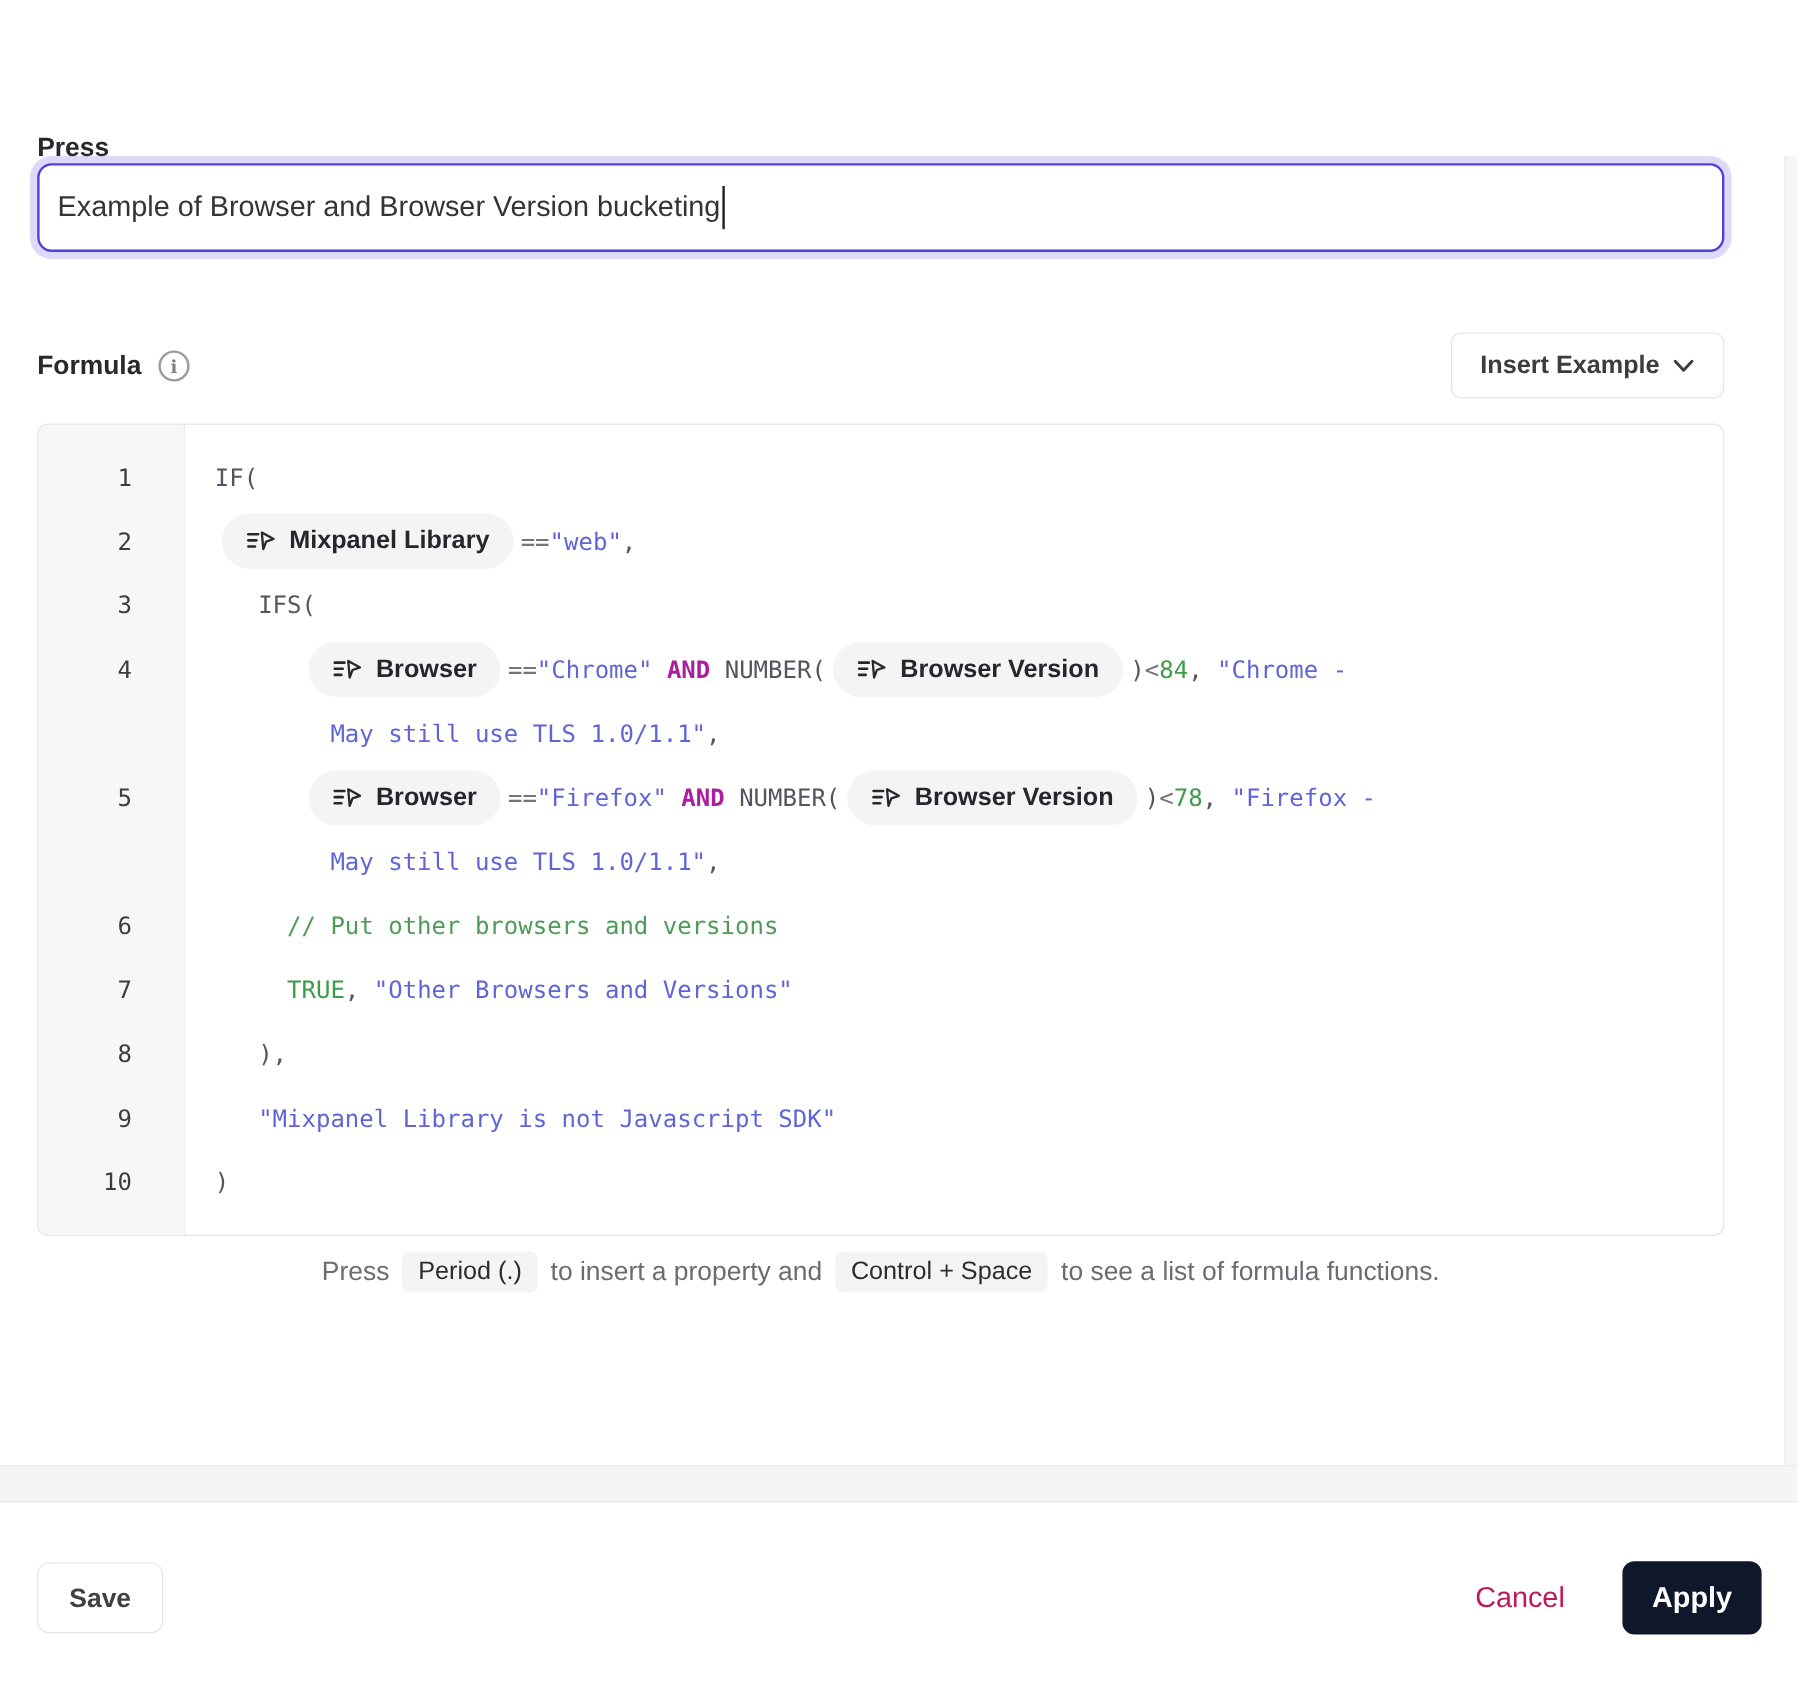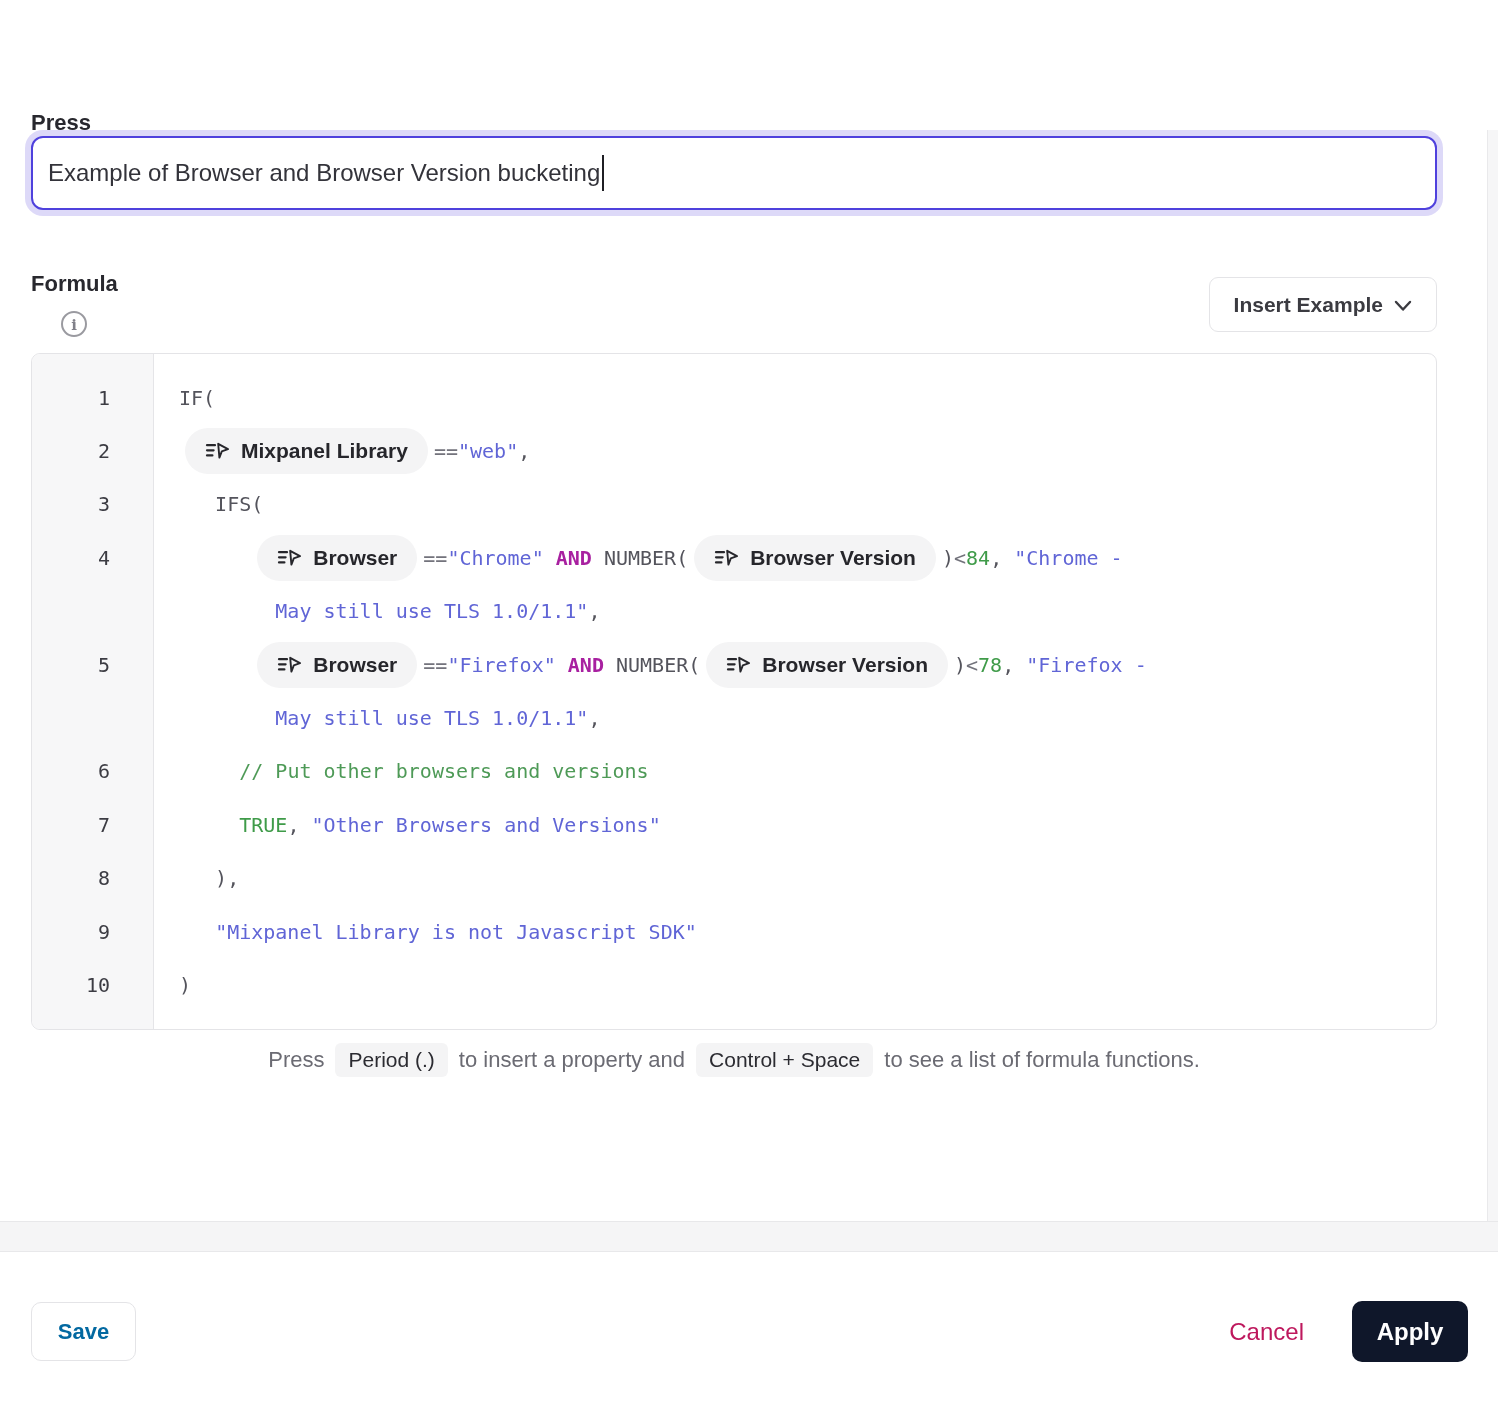--- a/index.html
+++ b/index.html
@@ -15,21 +15,21 @@
   .field-label { margin-top:110px; font-size:22px; font-weight:700; color:#28282e; }
 
   .name-input {
     height:74px; border:2px solid #4f41dd; border-radius:12px;
     box-shadow:0 0 0 6px #ddd9f8; background:#fff; display:flex; align-items:center;
     padding:0 15px; font-size:24px; color:#33333a; cursor:text;
   }
   .caret { display:inline-block; width:2px; height:36px; background:#1f1f24; margin-left:2px; }
 
   .formula-row { margin-top:67px; height:55px; display:flex; align-items:center; justify-content:space-between; }
-  .formula-label-wrap { display:flex; align-items:center; gap:13px; font-size:22px; font-weight:700; color:#28282e;flex-direction:column; }
+  .formula-label-wrap { display:flex; align-items:center; gap:13px; font-size:22px; font-weight:700; color:#28282e; }
   .info-icon { display:inline-flex; }
   .insert-btn {
     height:55px; padding:0 24px; background:#fff; border:1px solid #e4e4e7; border-radius:9px;
     display:flex; align-items:center; gap:11px; font-family:"Liberation Sans",sans-serif;
     font-size:21px; font-weight:600; color:#3b3b41; cursor:pointer;
   }
 
   .editor {
     margin-top:21px; height:677px; border:1px solid #e4e4e7; border-radius:9px;
     position:relative; overflow:hidden; padding-top:17px; background:#fff;
@@ -62,21 +62,21 @@
   .hint { margin-top:13px; display:flex; justify-content:center; align-items:center; gap:11px; font-size:22px; color:#6b6b73; }
   .kbd { background:#f4f4f5; border-radius:6px; padding:5px 13px; color:#2b2b31; font-size:21px; font-weight:500; }
 
   .band { position:absolute; left:0; right:0; top:1221px; height:31px; background:#f5f5f6; border-top:1px solid #e8e8ea; border-bottom:1px solid #e8e8ea; }
   .scroll-track { position:absolute; right:0; top:130px; width:11px; height:1091px; background:#f6f6f7; border-left:1px solid #e9e9eb; }
 
   .footer { position:absolute; left:31px; right:30px; top:1301px; display:flex; align-items:center; }
   .footer .spacer { flex:1; }
   .save-btn {
     width:105px; height:59px; background:#fff; border:1px solid #e4e4e7; border-radius:10px;
-    font-family:"Liberation Sans",sans-serif; font-size:22px; font-weight:600; color:#0369a1; cursor:pointer;
+    font-family:"Liberation Sans",sans-serif; font-size:22px; font-weight:600; color:#404040; cursor:pointer;
   }
   .cancel-btn {
     background:none; border:none; font-family:"Liberation Sans",sans-serif;
     font-size:24px; font-weight:500; color:#be185d; margin-right:42px; cursor:pointer;
   }
   .apply-btn {
     width:116px; height:61px; background:#0f172a; border:none; border-radius:10px;
     font-family:"Liberation Sans",sans-serif; font-size:24px; font-weight:700; color:#ffffff; cursor:pointer;
   }
 </style>

